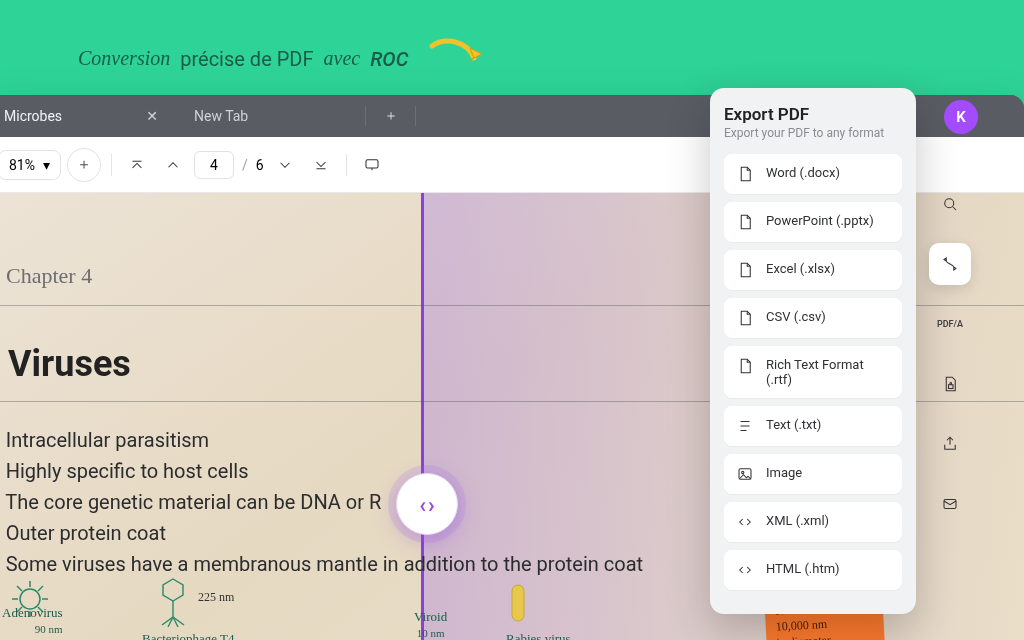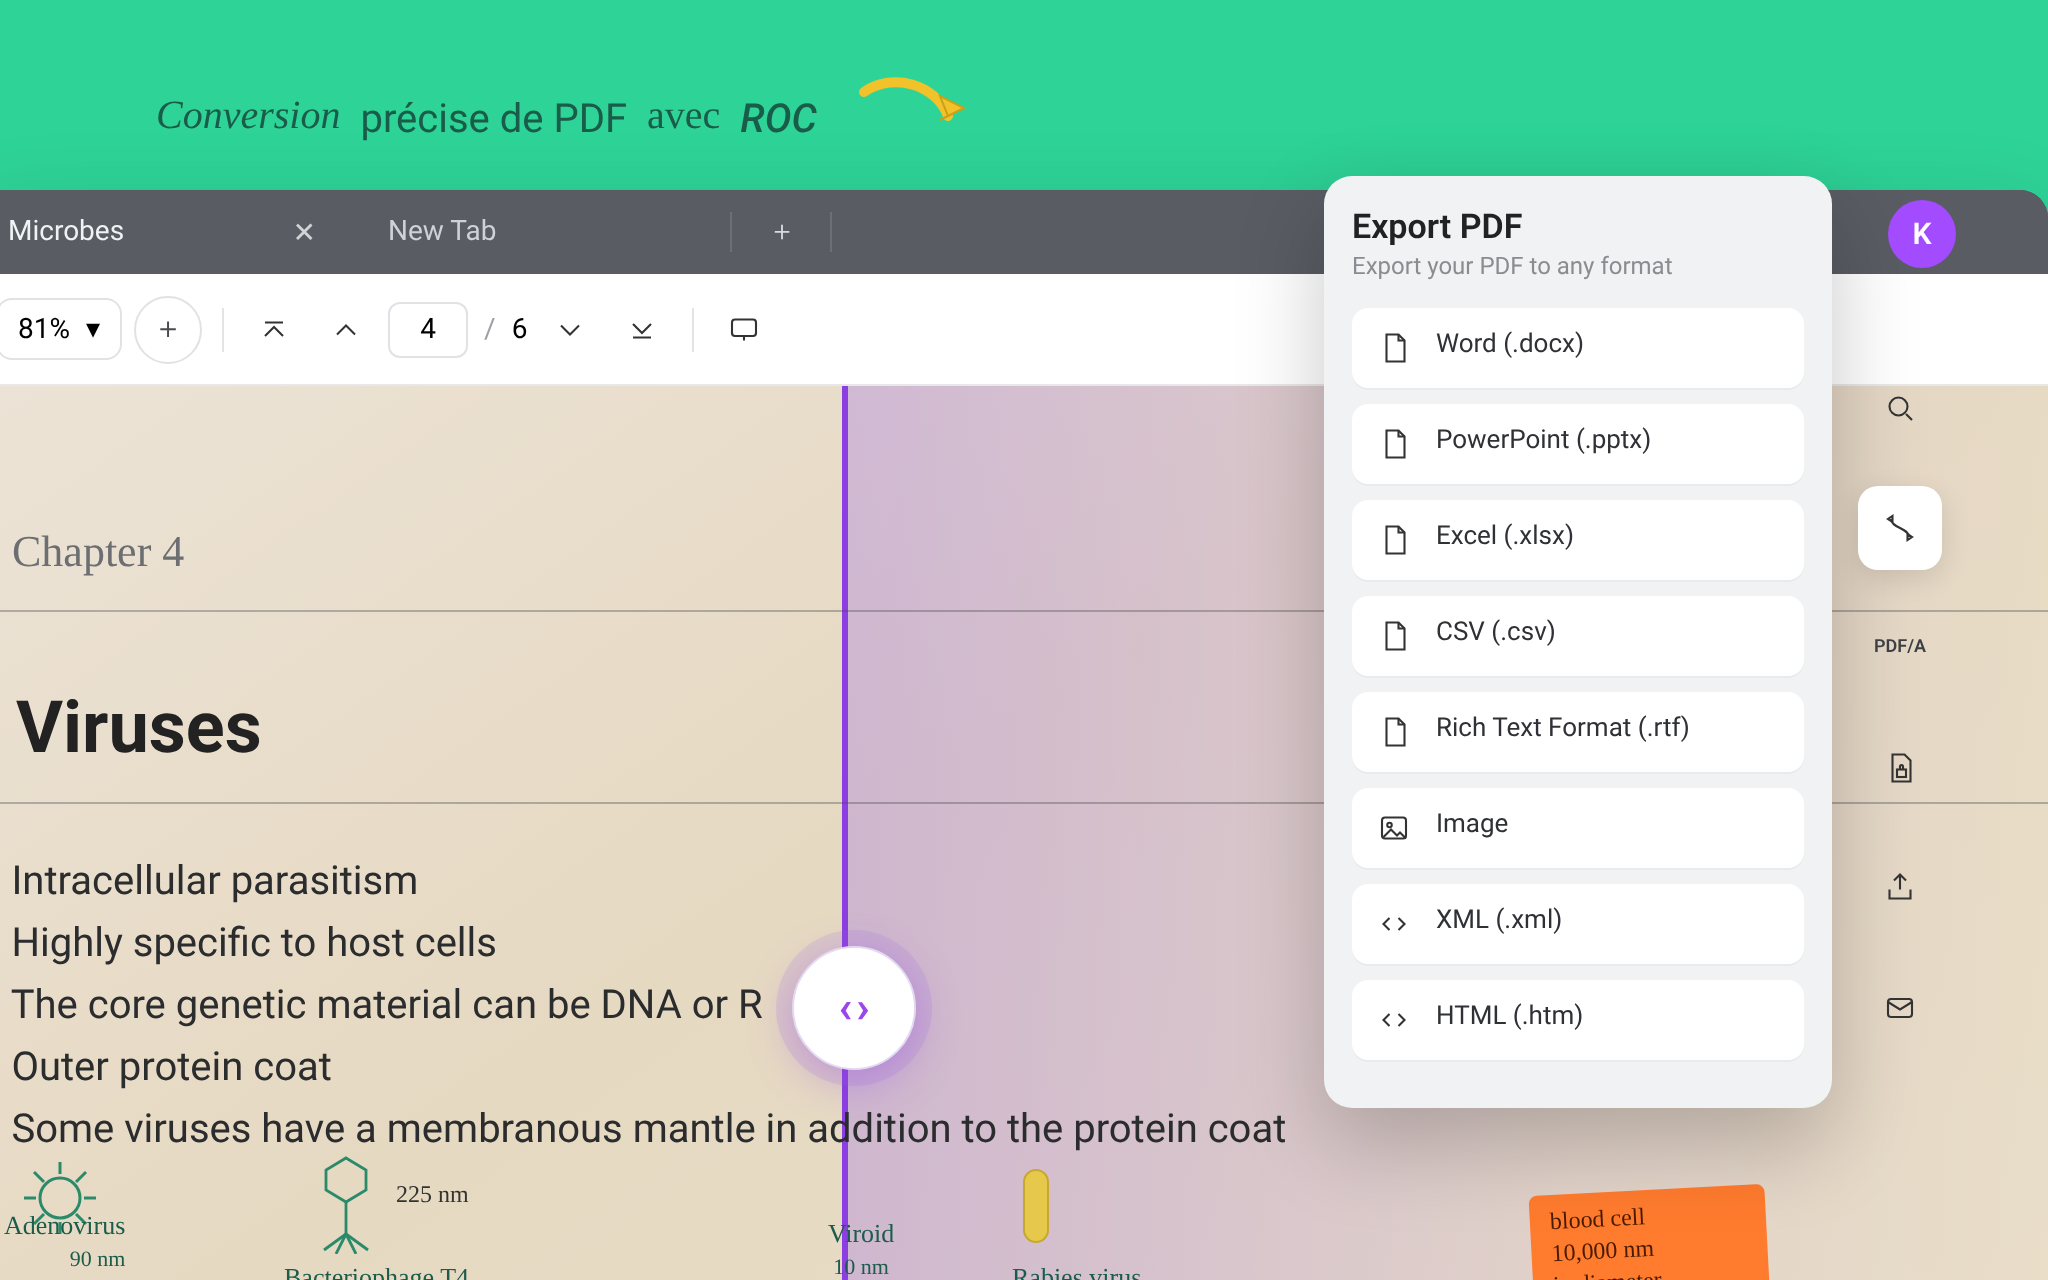--- a/index.html
+++ b/index.html
@@ -9,21 +9,21 @@
   font-family: -apple-system, BlinkMacSystemFont, "Segoe UI", Roboto, sans-serif;
   position: relative; overflow: hidden;
 }
 .hero-text {
   position: absolute; top: 38px; left: 78px;
   font-size: 20px; color: #1a5c4a;
   display: flex; align-items: center; gap: 10px;
 }
 .hero-text .script { font-family: "Brush Script MT", cursive; font-style: italic; font-weight: 500; }
 .hero-text .rest { font-weight: 400; }
-.hero-text .script2 { font-family: "Brush Script MT", cursive; }
+.hero-text .script2 { font-family: "Brush Script MT", cursive; font-style: italic; }
 .arrow-swirl { margin-left: 10px; }
 
 .window {
   position: absolute; top: 95px; left: -14px;
   width: 1038px; height: 560px;
   background: #595c63; border-radius: 14px;
   box-shadow: 0 20px 50px rgba(0,0,0,.2);
   overflow: hidden;
 }
 
@@ -110,21 +110,21 @@
 .orange-card {
   position:absolute; right:140px; bottom:-10px; width:118px; height:70px;
   background:#ff7b2e; border-radius:4px; transform: rotate(-3deg);
   font-family:"Comic Sans MS",cursive; font-size:12px; color:#4a1b00;
   padding:6px 10px; display:flex; flex-direction:column; gap:1px;
 }
 
 
 .export-panel {
   position: absolute; top: 88px; right: 108px;
-  width: 254px; background:#f1f2f4; border-radius: 14px;
+  width: 206px; background:#f1f2f4; border-radius: 14px;
   box-shadow: 0 18px 44px rgba(0,0,0,.22);
   padding: 16px 14px;
 }
 .export-panel h3 { font-size:17px; font-weight:600; color:#222; margin-bottom:2px; }
 .export-panel .sub { font-size:12px; color:#8a8c91; margin-bottom:14px; }
 .fmt {
   background:#fff; border-radius:8px; margin-bottom:8px;
   padding: 11px 12px; font-size:13px; color:#303136;
   display:flex; align-items:flex-start; gap:12px;
   box-shadow: 0 1px 0 rgba(0,0,0,.03);
@@ -334,20 +334,28 @@
         <svg class="ic" viewBox="0 0 24 24">
           <path d="M7 3h8l4 4v14H7z"></path>
           <path d="M15 3v4h4"></path>
         </svg>
       </span>
       <span>Rich Text Format (.rtf)</span>
     </div>
   <div class="fmt">
       <span class="fi">
         <svg class="ic" viewBox="0 0 24 24">
+          <path d="M6 6h12M6 12h12M6 18h8"></path>
+        </svg>
+      </span>
+      <span>Text (.txt)</span>
+    </div>
+  <div class="fmt">
+      <span class="fi">
+        <svg class="ic" viewBox="0 0 24 24">
           <rect x="4" y="5" width="16" height="14" rx="2"></rect>
           <circle cx="9" cy="10" r="1.5"></circle>
           <path d="M5 18l5-5 4 4 2-2 4 4"></path>
         </svg>
       </span>
       <span>Image</span>
     </div>
   <div class="fmt">
       <span class="fi">
         <svg class="ic" viewBox="0 0 24 24">

